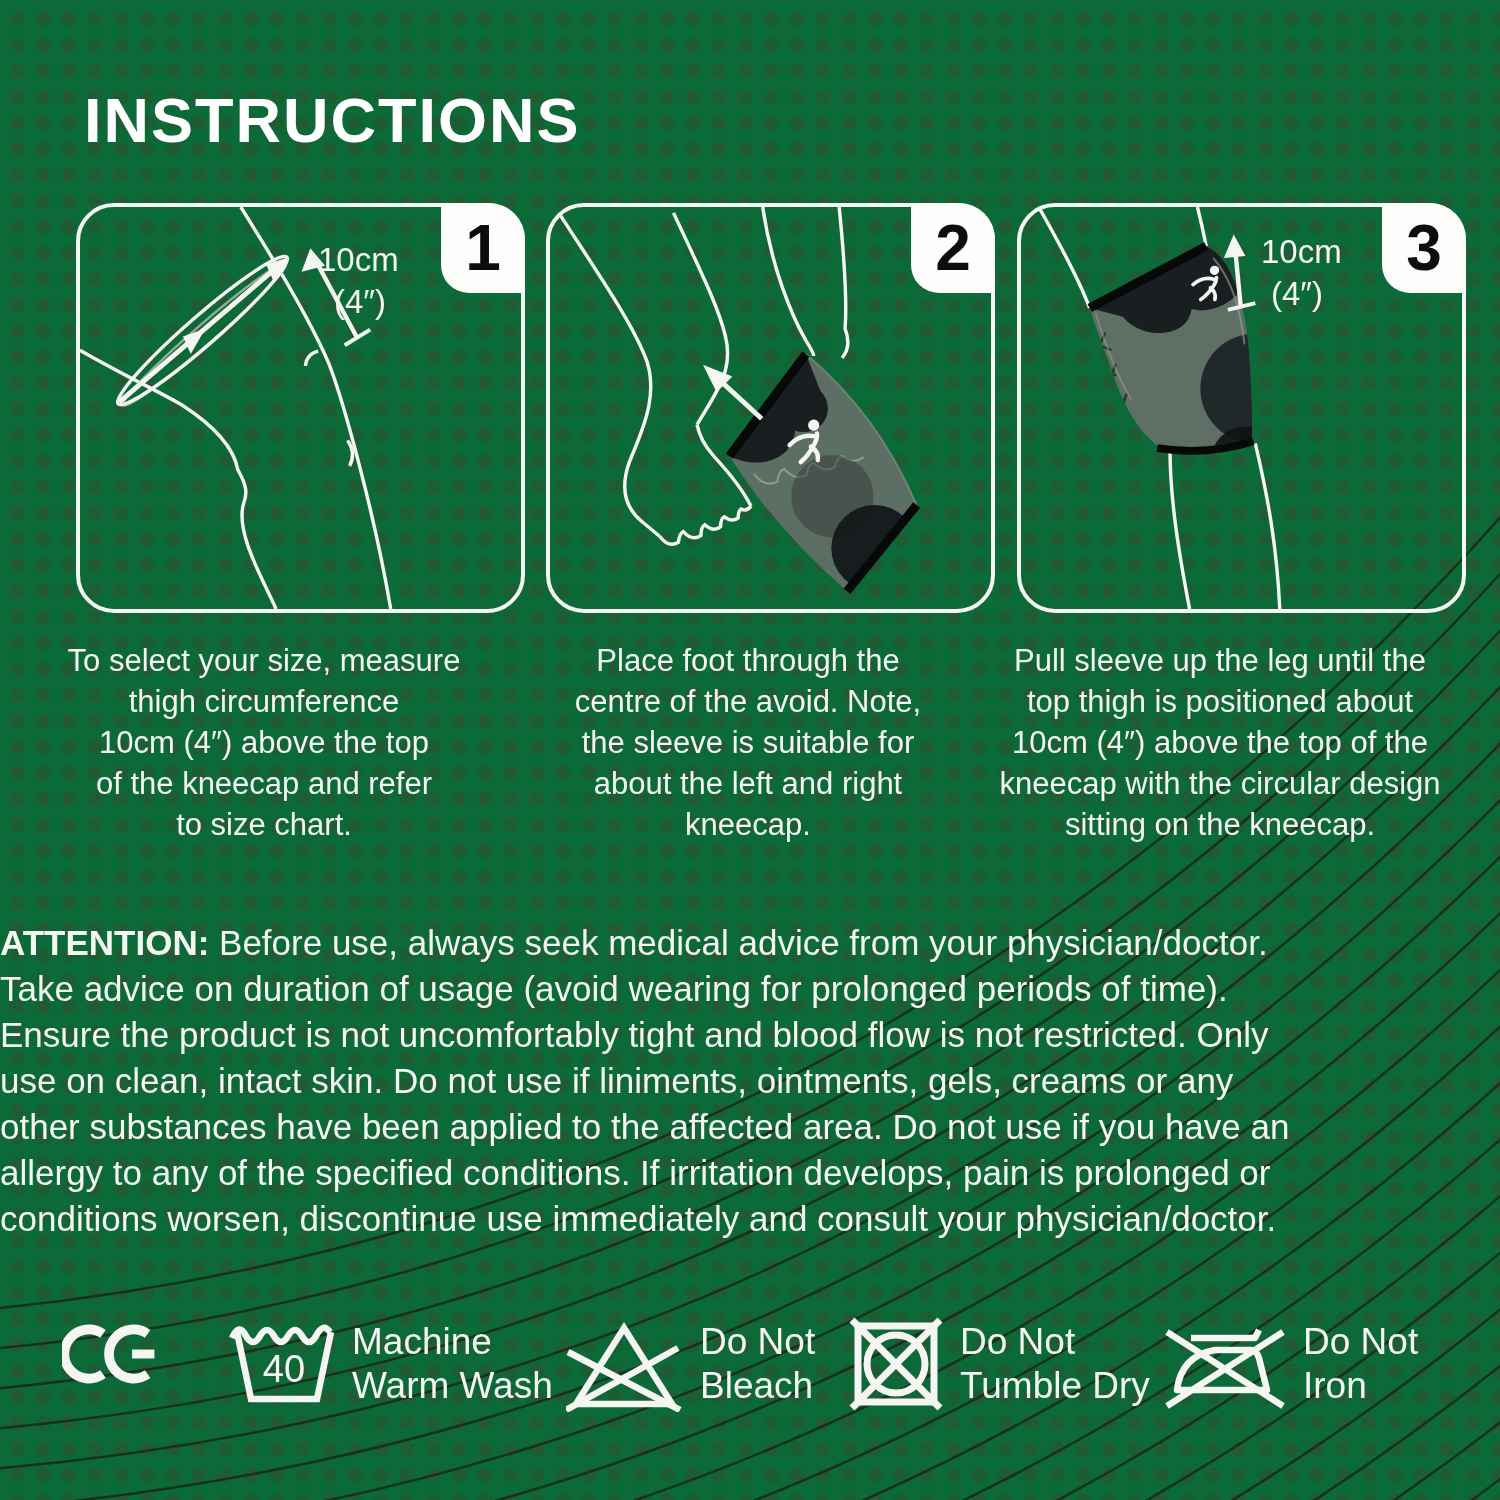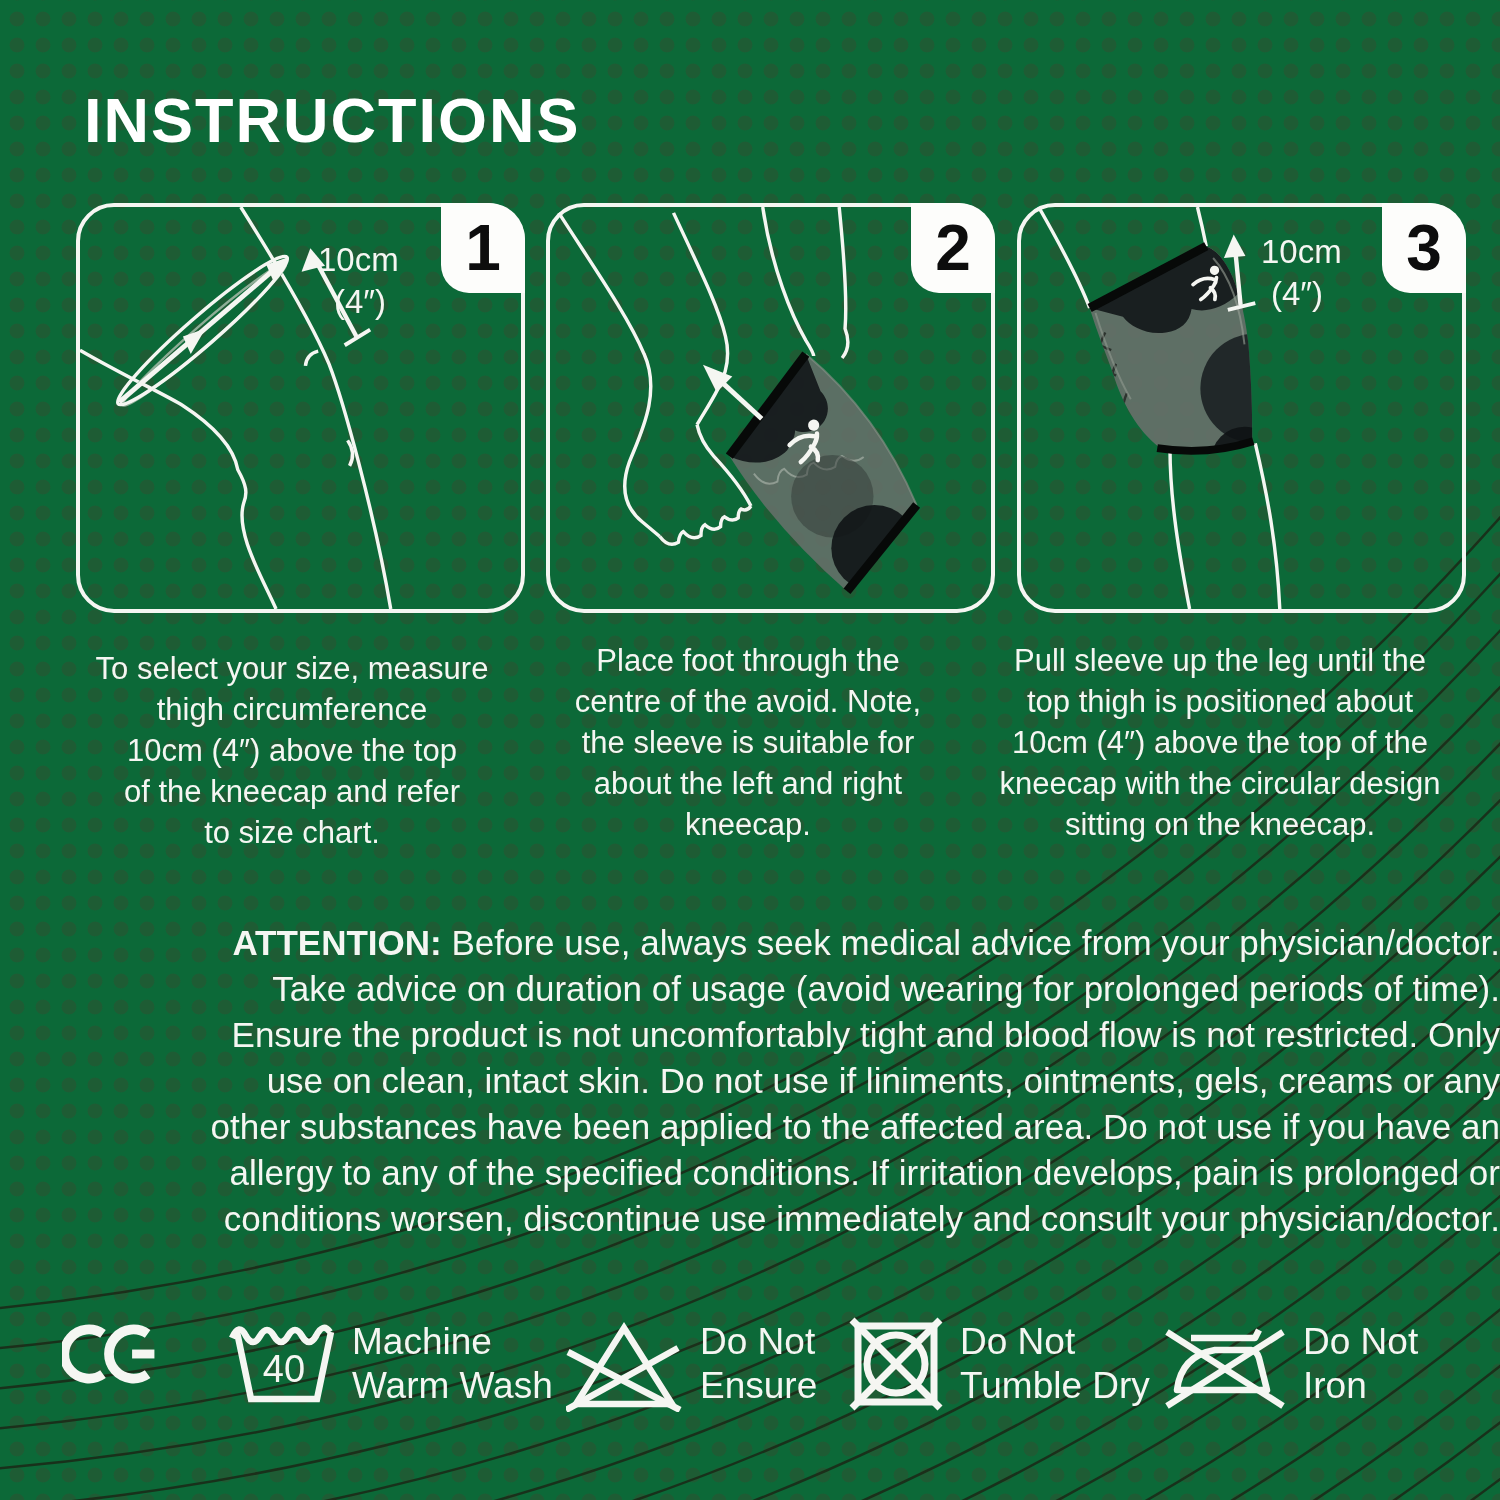--- a/index.html
+++ b/index.html
@@ -19,21 +19,21 @@
   .panel{top:203px;width:449px;height:410px;border:4px solid #f5f6f2;border-radius:38px;box-sizing:border-box;}
   .panel svg.illus{position:absolute;left:0;top:0;width:397px;height:402px;}
   .badge{
     position:absolute;right:-4px;top:-4px;width:84px;height:90px;background:#fdfdfb;
     border-radius:0 36px 0 28px;display:flex;align-items:center;justify-content:center;
     font-size:64px;font-weight:bold;color:#0d0d0d;
   }
   .annot{position:absolute;font-size:33px;color:#f5f6f2;white-space:nowrap;}
   .caption{top:640px;text-align:center;font-size:31px;line-height:41px;color:#f5f6f2;}
   .caption div{white-space:nowrap;}
-  .attention{left:0;top:920px;width:1500px;text-align:right;font-size:35px;line-height:46px;color:#f5f6f2;}
+  .attention{left:0;top:920px;width:1500px;text-align:left;font-size:35px;line-height:46px;color:#f5f6f2;}
   .attention div{white-space:nowrap;}
   .attention .bold{font-weight:bold;}
   .care-label{font-size:37px;line-height:44px;color:#f5f6f2;white-space:nowrap;}
   svg .wht{stroke:#f5f6f2;fill:none;}
 </style>
 </head>
 <body>
 
 <svg id="swoosh" class="abs" width="1500" height="1500" viewBox="0 0 1500 1500">
   <g stroke="#1c2414" stroke-width="2.5" opacity="0.8" fill="none">
@@ -171,21 +171,21 @@
       <path d="M224,100 L218,38" stroke="#f5f6f2" stroke-width="4.5"></path>
       <polygon points="217,28 207,52 229,50" fill="#f5f6f2"></polygon>
       <path d="M211,105 L239,98" stroke="#f5f6f2" stroke-width="4"></path>
     </g>
   </svg>
   <span class="annot" style="left:240px;top:26px;">10cm</span>
   <span class="annot" style="left:250px;top:68px;">(4″)</span>
   <div class="badge">3</div>
 </div>
 
-<div class="abs content caption" style="left:52px;width:480px;margin-top:8px;">
+<div class="abs content caption" style="left:24px;width:480px;">
   <div>To select your size, measure</div>
   <div>thigh circumference</div>
   <div>10cm (4″) above the top</div>
   <div>of the kneecap and refer</div>
   <div>to size chart.</div>
 </div>
 <div class="abs content caption" style="left:508px;width:480px;">
   <div>Place foot through the</div>
   <div>centre of the avoid. Note,</div>
   <div>the sleeve is suitable for</div>
@@ -240,21 +240,21 @@
   <svg width="118" height="94" viewBox="0 0 118 94">
     <g class="wht" stroke-width="6.5" fill="none">
       <path d="M58,10 L106,86 L10,86 Z"></path>
       <path d="M2,34 L114,92"></path>
       <path d="M0,92 L112,30"></path>
     </g>
   </svg>
 </div>
 <div class="abs content care-label" style="left:700px;top:1320px;">
   <div>Do Not</div>
-  <div>Ensure</div>
+  <div>Bleach</div>
 </div>
 
 <div class="abs content" style="left:848px;top:1316px;">
   <svg width="96" height="96" viewBox="0 0 96 96">
     <g class="wht" stroke-width="7" fill="none">
       <rect x="10" y="10" width="76" height="76"></rect>
       <circle cx="48" cy="48" r="29"></circle>
       <path d="M4,4 L92,92"></path>
       <path d="M92,4 L4,92"></path>
     </g>

